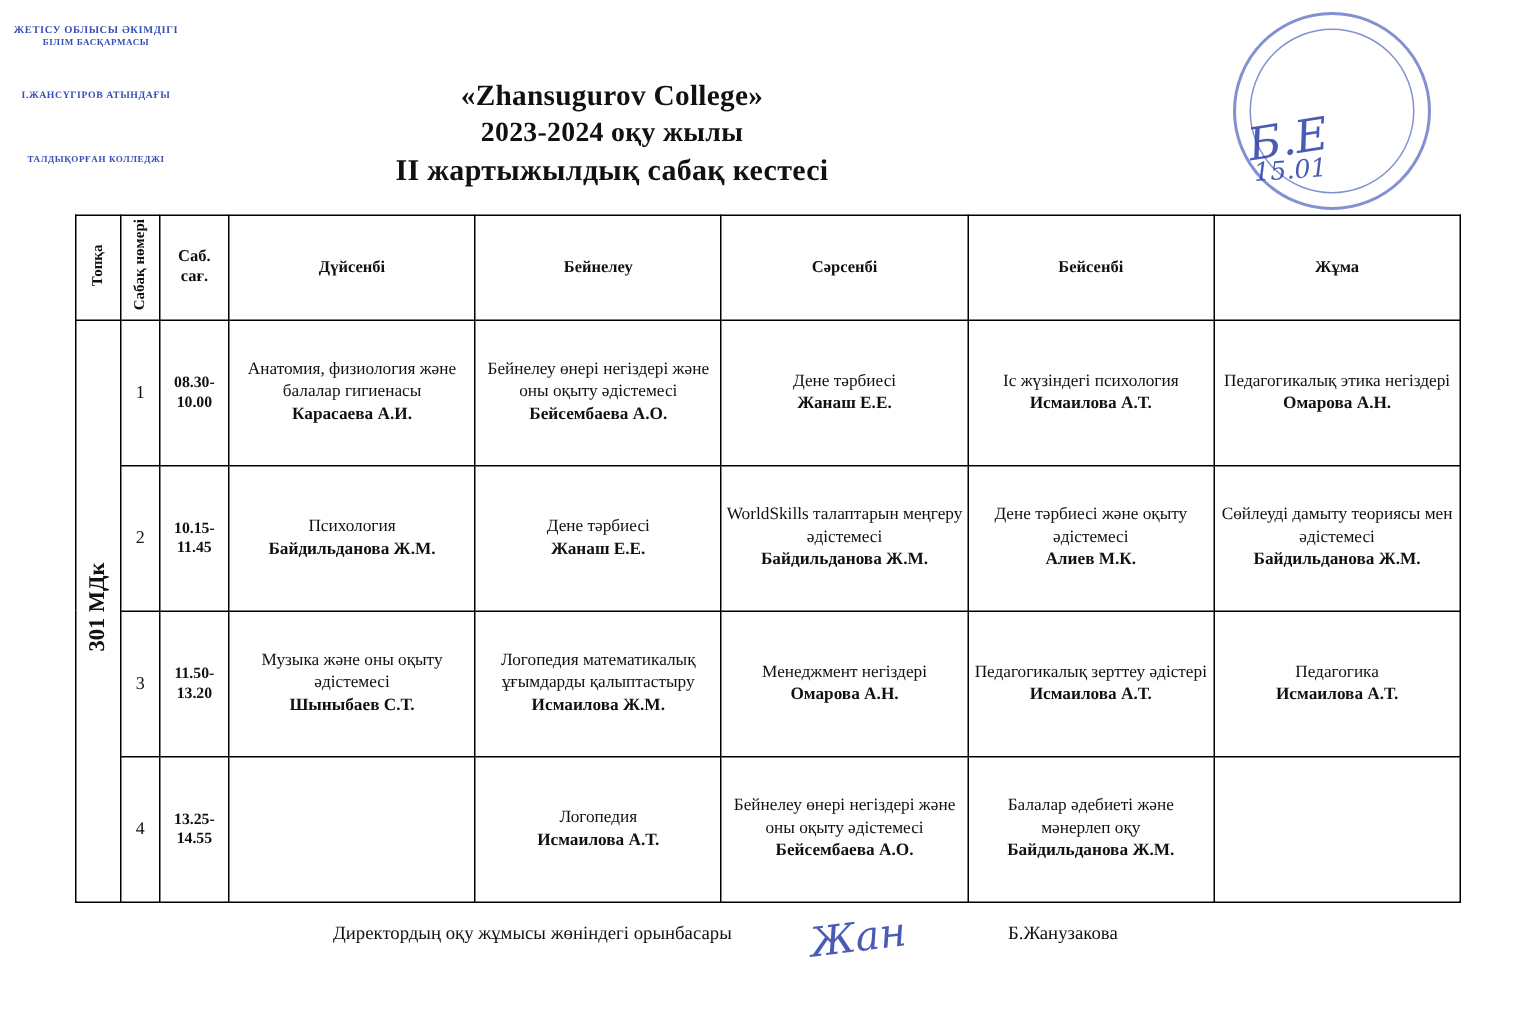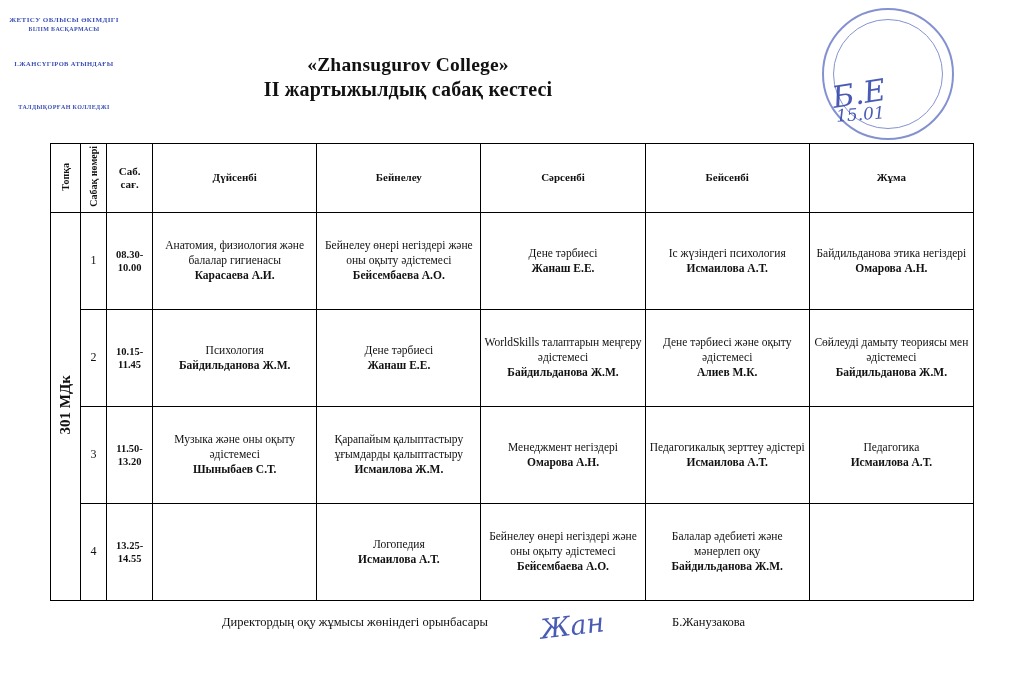--- a/index.html
+++ b/index.html
@@ -233,20 +233,21 @@
     white-space: nowrap;
   }
 </style>
 </head>
 <body>
 
 <div class="page">
 
   <div class="header">
     <div class="line line1">«Zhansugurov College»</div>
+    <div class="line line2">2023-2024 оқу жылы</div>
     <div class="line line3">II жартыжылдық  сабақ кестесі</div>
   </div>
 
   <div class="stamp"></div>
   <div class="stamp-text">
     <span class="st-top">ЖЕТІСУ ОБЛЫСЫ ӘКІМДІГІ</span>
     <span class="st-top2">БІЛІМ БАСҚАРМАСЫ</span>
     <span class="st-mid">І.ЖАНСҮГІРОВ АТЫНДАҒЫ</span>
     <span class="st-bot">ТАЛДЫҚОРҒАН КОЛЛЕДЖІ</span>
   </div>
@@ -301,21 +302,21 @@
         </td>
         <td class="lesson">
           <div class="subject">Дене тәрбиесі</div>
           <div class="teacher">Жанаш Е.Е.</div>
         </td>
         <td class="lesson">
           <div class="subject">Іс жүзіндегі психология</div>
           <div class="teacher">Исмаилова А.Т.</div>
         </td>
         <td class="lesson">
-          <div class="subject">Байдильданова этика негіздері</div>
+          <div class="subject">Педагогикалық этика негіздері</div>
           <div class="teacher">Омарова А.Н.</div>
         </td>
       </tr>
       <tr>
         <td class="num-cell">2</td>
         <td class="time-cell">
           <span>10.15-11.45</span>
         </td>
         <td class="lesson">
           <div class="subject">Психология</div>
@@ -341,21 +342,21 @@
       <tr>
         <td class="num-cell">3</td>
         <td class="time-cell">
           <span>11.50-13.20</span>
         </td>
         <td class="lesson">
           <div class="subject">Музыка  және оны оқыту әдістемесі</div>
           <div class="teacher">Шыныбаев С.Т.</div>
         </td>
         <td class="lesson">
-          <div class="subject">Қарапайым қалыптастыру ұғымдарды қалыптастыру</div>
+          <div class="subject">Логопедия математикалық ұғымдарды қалыптастыру</div>
           <div class="teacher">Исмаилова Ж.М.</div>
         </td>
         <td class="lesson">
           <div class="subject">Менеджмент негіздері</div>
           <div class="teacher">Омарова А.Н.</div>
         </td>
         <td class="lesson">
           <div class="subject">Педагогикалық зерттеу әдістері</div>
           <div class="teacher">Исмаилова А.Т.</div>
         </td>

